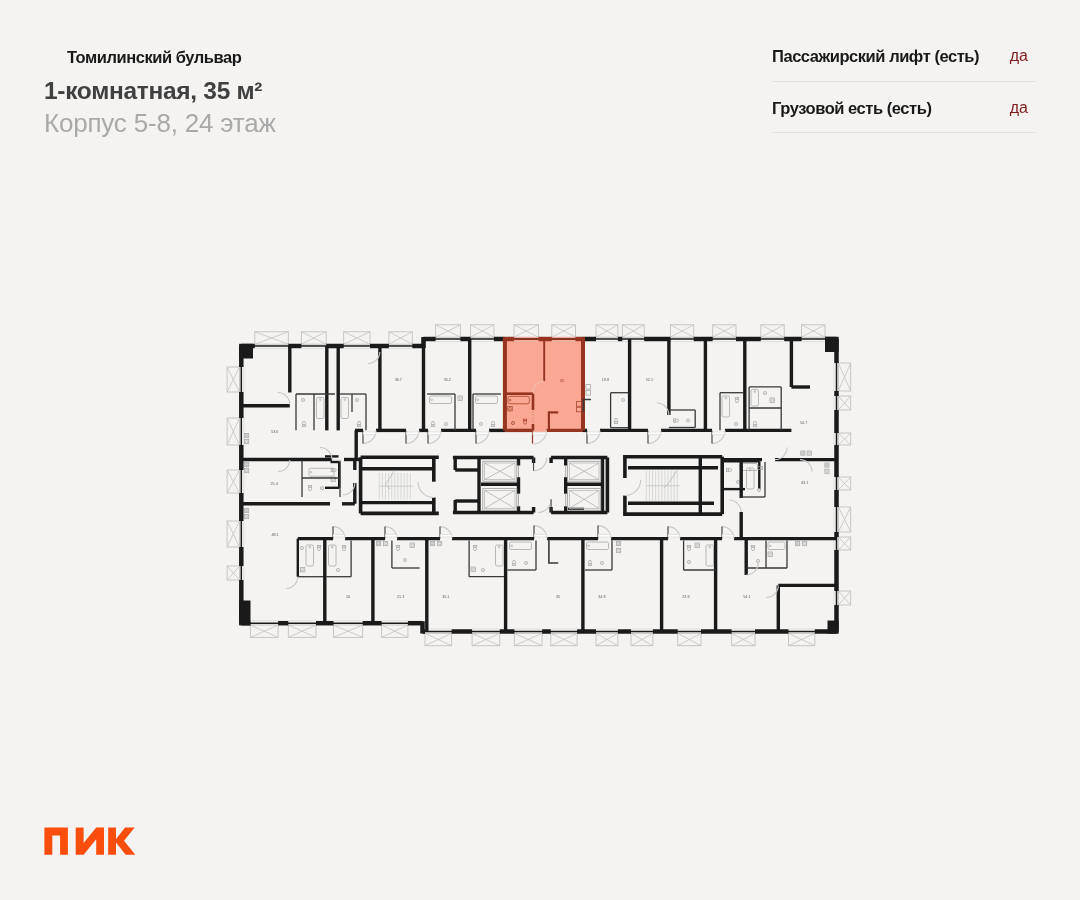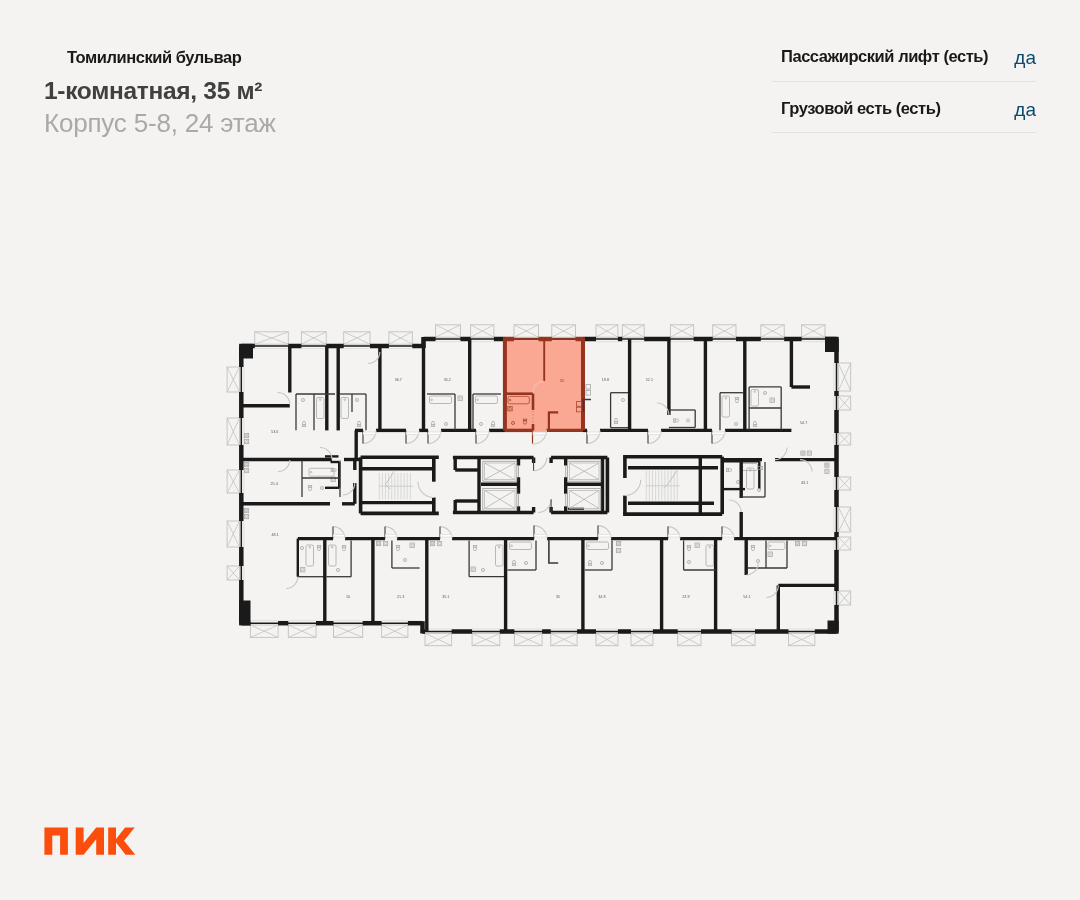--- a/index.html
+++ b/index.html
@@ -2,22 +2,22 @@
 <html lang="ru"><head><meta charset="utf-8">
 <style>
 html,body{margin:0;padding:0;}
 body{width:1080px;height:900px;background:#f4f3f1;position:relative;
   font-family:"Liberation Sans",sans-serif;overflow:hidden;}
 .proj{position:absolute;left:45px;top:48px;font-size:16.5px;font-weight:bold;color:#191919;letter-spacing:-0.45px;margin-left:22px;}
 .title{position:absolute;left:44px;top:77px;font-size:24.5px;font-weight:bold;color:#404040;letter-spacing:-0.3px;}
 .sub{position:absolute;left:44px;top:108px;font-size:26px;font-weight:normal;color:#a9a9a9;letter-spacing:-0.2px;}
 .lift{position:absolute;left:772px;width:264px;}
 .row{position:absolute;left:0;width:264px;}
-.row .k{font-size:16.5px;font-weight:bold;color:#191919;letter-spacing:-0.45px;margin-left:9px;}
-.row .v{position:absolute;right:0;top:0;font-size:19px;color:#0c4a6e;}
+.row .k{font-size:16.5px;font-weight:bold;color:#191919;letter-spacing:-0.45px;}
+.row .v{position:absolute;right:8px;top:0;font-size:16px;color:#7f1d1d;}
 .div{position:absolute;left:0;width:264px;height:1px;background:#e4e2df;}
 .plan{position:absolute;left:0;top:0;}
 </style></head>
 <body>
 
 <div class="proj">Томилинский бульвар</div>
 
 <div class="title">1-комнатная, 35 м²</div>
 
 <div class="sub">Корпус 5-8, 24 этаж</div>

